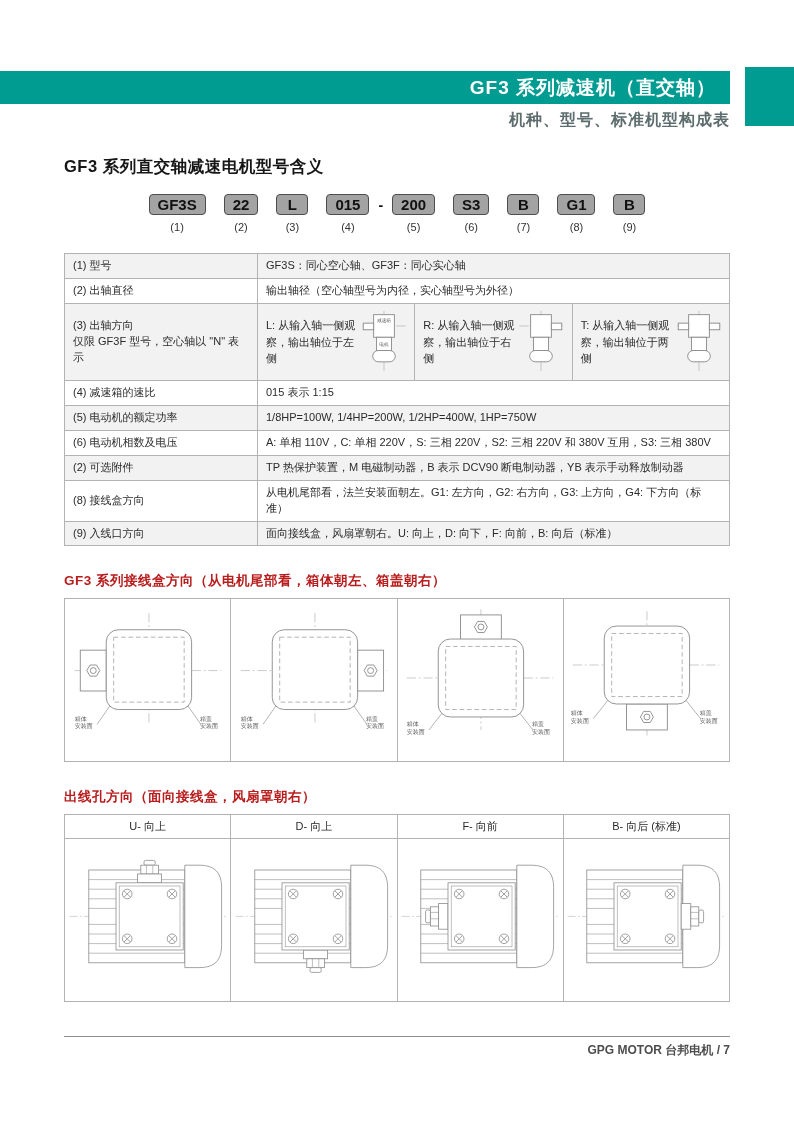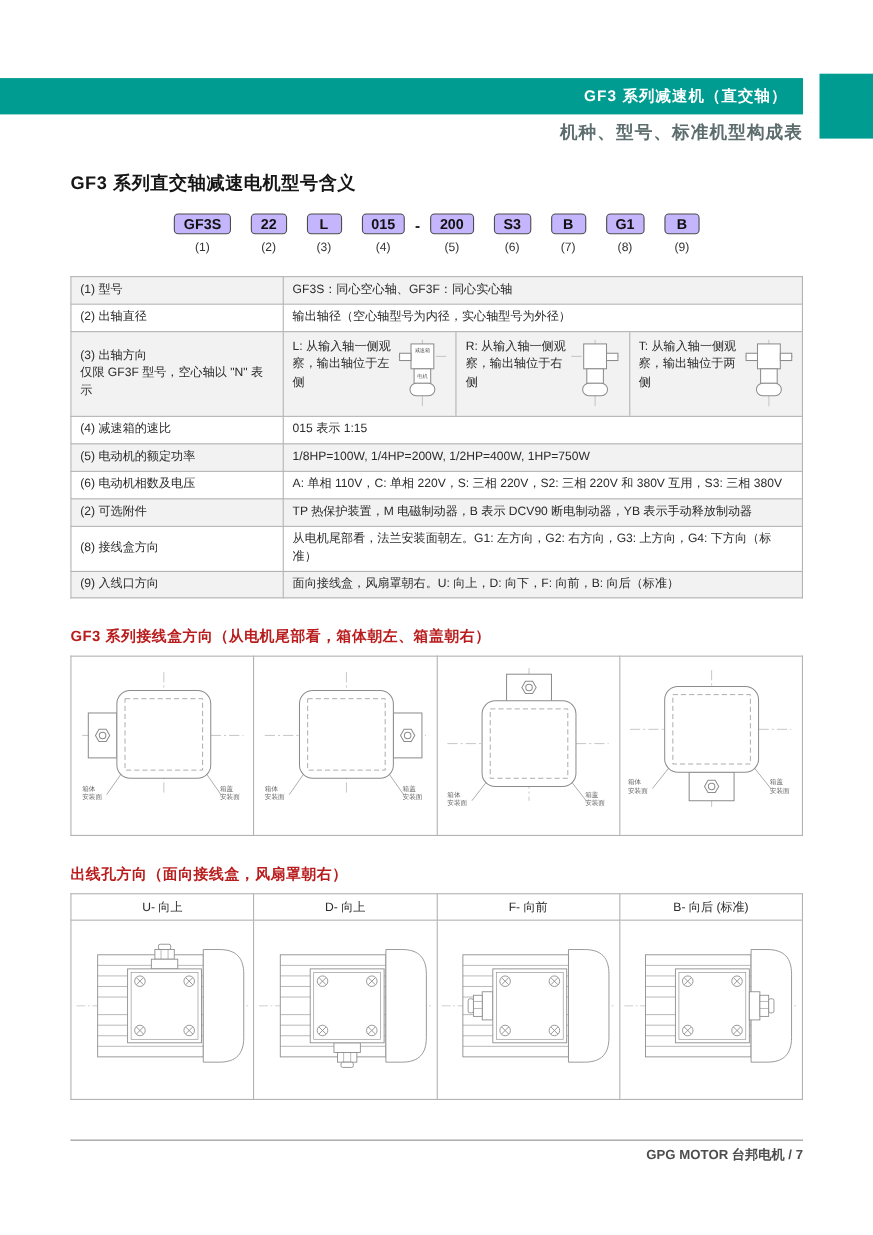--- a/index.html
+++ b/index.html
@@ -1,43 +1,43 @@
 <!DOCTYPE html>
 <html><head>
 <meta charset="utf-8">
 <style>
   html,body{margin:0;padding:0;background:#9a9a9a;}
   .page{position:relative;width:794px;height:1123px;margin:0 auto;background:#ffffff;
         font-family:"Liberation Sans","DejaVu Sans",sans-serif;overflow:hidden;color:#2b2b2b;}
 
   
   .banner{position:absolute;top:71px;left:0;width:730px;height:33px;background:#009c92;
-          color:#fff;font-weight:bold;font-size:14px;line-height:33px;text-align:right;
+          color:#fff;font-weight:bold;font-size:19px;line-height:33px;text-align:right;
           padding-right:14px;box-sizing:border-box;letter-spacing:1px;}
   .corner-tab{position:absolute;top:67px;right:0;width:49px;height:59px;background:#009c92;}
   .subtitle{position:absolute;top:110px;right:64px;font-size:16px;font-weight:bold;color:#5d6d6d;letter-spacing:1px;}
 
   .content{position:absolute;top:156px;left:64px;width:666px;}
   .doc-title{font-size:16.5px;font-weight:bold;color:#161616;margin:0 0 16px 0;letter-spacing:0.5px;}
 
   
   .model-row{display:flex;justify-content:center;align-items:flex-start;}
   .seg{display:flex;flex-direction:column;align-items:center;margin:0 9px;}
   .seg .box{border:1.6px solid #4d4d4d;border-radius:4px;min-width:14px;padding:1px 8px;
-            font-size:13px;font-weight:bold;color:#111;text-align:center;background:#c4b5fd;}
+            font-size:15px;font-weight:bold;color:#111;text-align:center;background:#a3a3a3;}
   .seg .num{font-size:11px;color:#333;margin-top:6px;}
   .sep{font-weight:bold;font-size:14px;color:#111;margin-top:3px;}
 
   
   .spec-table{width:100%;border-collapse:collapse;margin-top:20px;font-size:11px;color:#2b2b2b;}
   .spec-table td{border:1px solid #b3b3b3;padding:4px 8px;vertical-align:middle;line-height:1.45;}
   .spec-table td.lab{width:176px;}
   .spec-table tr.stripe td{background:#f2f2f2;}
   .optwrap{display:flex;align-items:stretch;}
-  .opt{flex:1;display:flex;align-items:flex-start;gap:2px;padding:5px 3px 5px 8px;border-right:1px solid #b3b3b3;}
+  .opt{flex:1;display:flex;align-items:center;gap:2px;padding:5px 3px 5px 8px;border-right:1px solid #b3b3b3;}
   .opt:last-child{border-right:none;}
   .opt .txt{width:92px;line-height:1.5;}
   .spec-table td.optcell{padding:0;}
 
   
   .sec-title{color:#b91c1c;font-size:13.5px;font-weight:bold;margin:26px 0 8px 0;letter-spacing:0.5px;}
 
   
   .dir-table{width:100%;border-collapse:collapse;}
   .dir-table th{border:1px solid #b3b3b3;font-size:11px;font-weight:normal;color:#2b2b2b;

